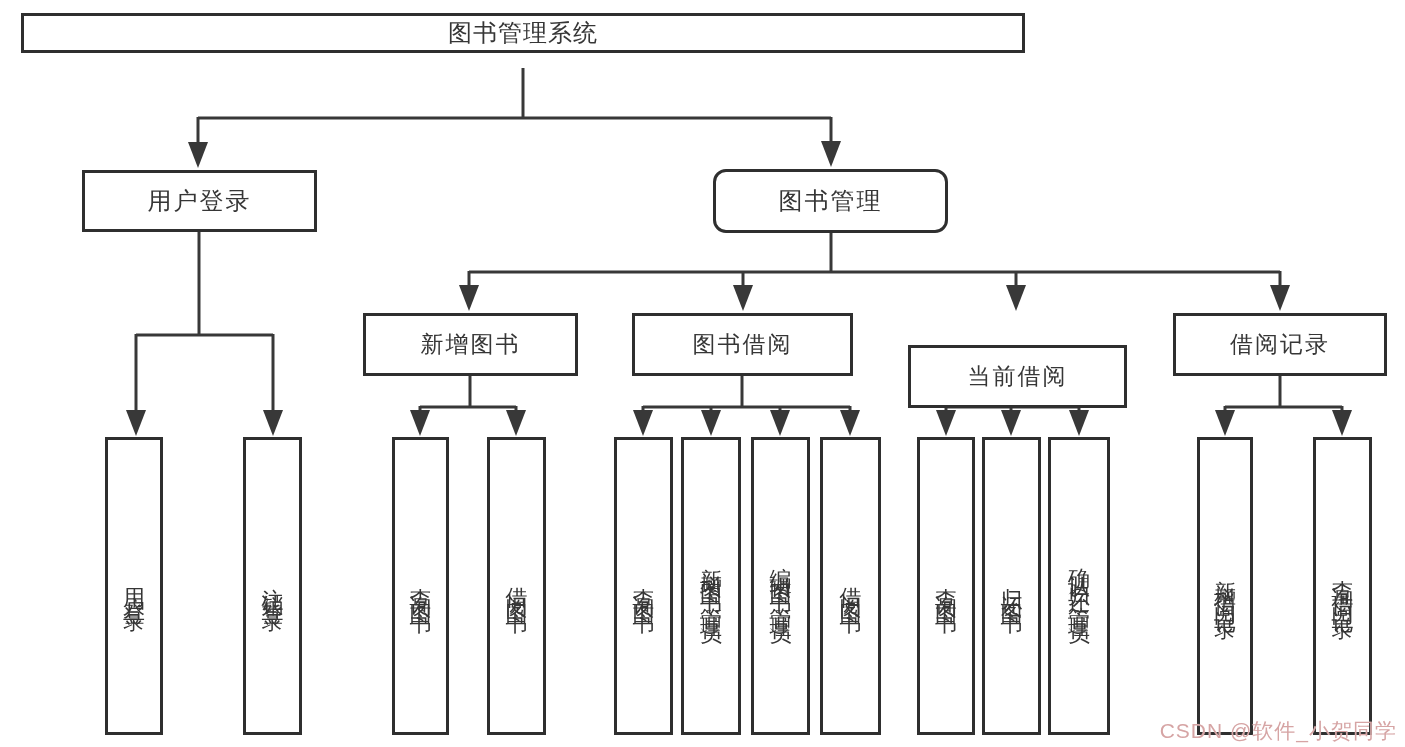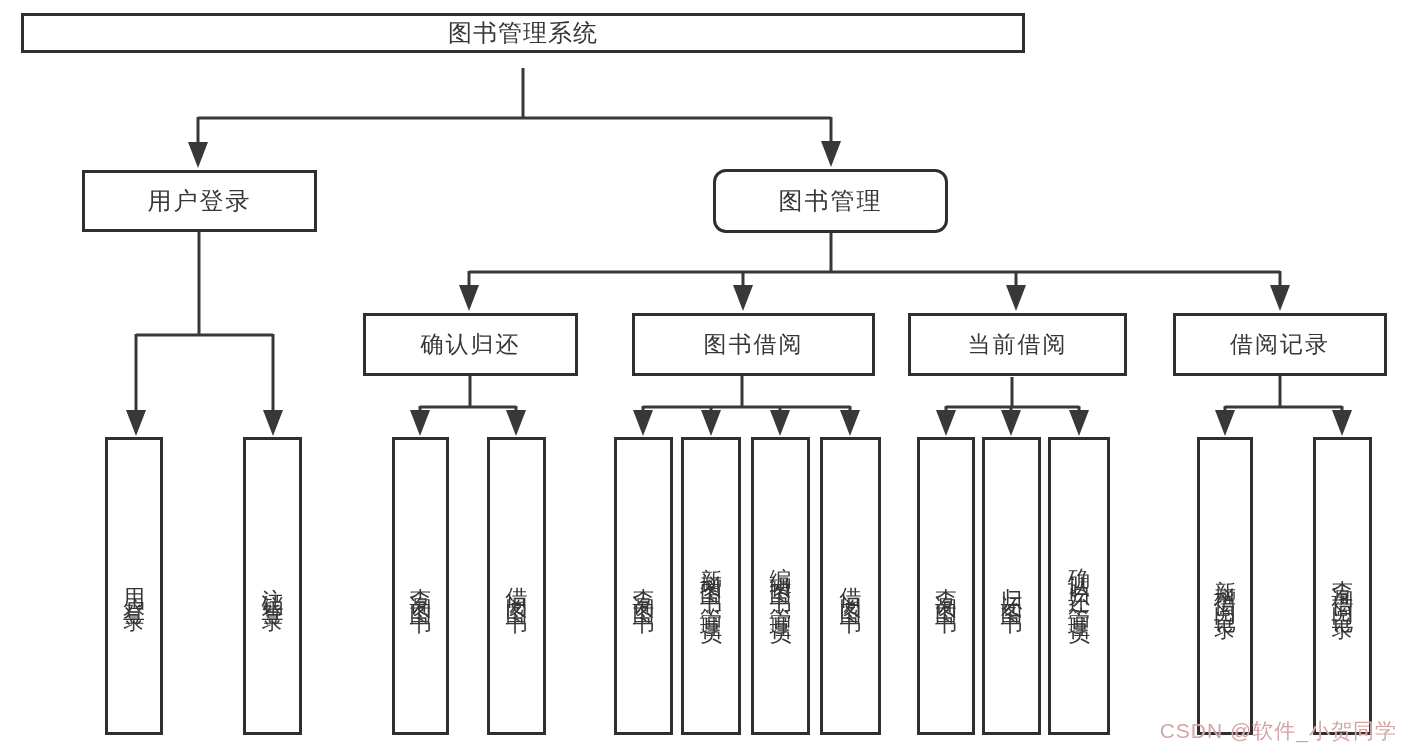--- a/index.html
+++ b/index.html
@@ -114,26 +114,26 @@
   </div>
 
   <div class="box lvl2" style="left:82px;width:235px;">
     <span>用户登录</span>
   </div>
   <div class="box lvl2" style="left:713px;top:169px;height:64px;width:235px;border-radius:13px;">
     <span>图书管理</span>
   </div>
 
   <div class="box lvl3" style="left:363px;width:215px;">
-    <span>确认归还</span>
+    <span>新增图书</span>
   </div>
-  <div class="box lvl3" style="left:632px;width:243px;font-family:Liberation Serif, serif;">
+  <div class="box lvl3" style="left:632px;width:221px;font-family:Liberation Serif, serif;">
     <span>图书借阅</span>
   </div>
-  <div class="box lvl3" style="left:908px;width:219px;">
+  <div class="box lvl3" style="left:908px;width:219px;margin-top:32px;">
     <span>当前借阅</span>
   </div>
   <div class="box lvl3" style="left:1173px;width:214px;">
     <span>借阅记录</span>
   </div>
 
   <div class="box leaf" style="left:105px;width:58px;">
     <span class="vtext">用户登录</span>
   </div>
   <div class="box leaf" style="left:243px;width:59px;">

